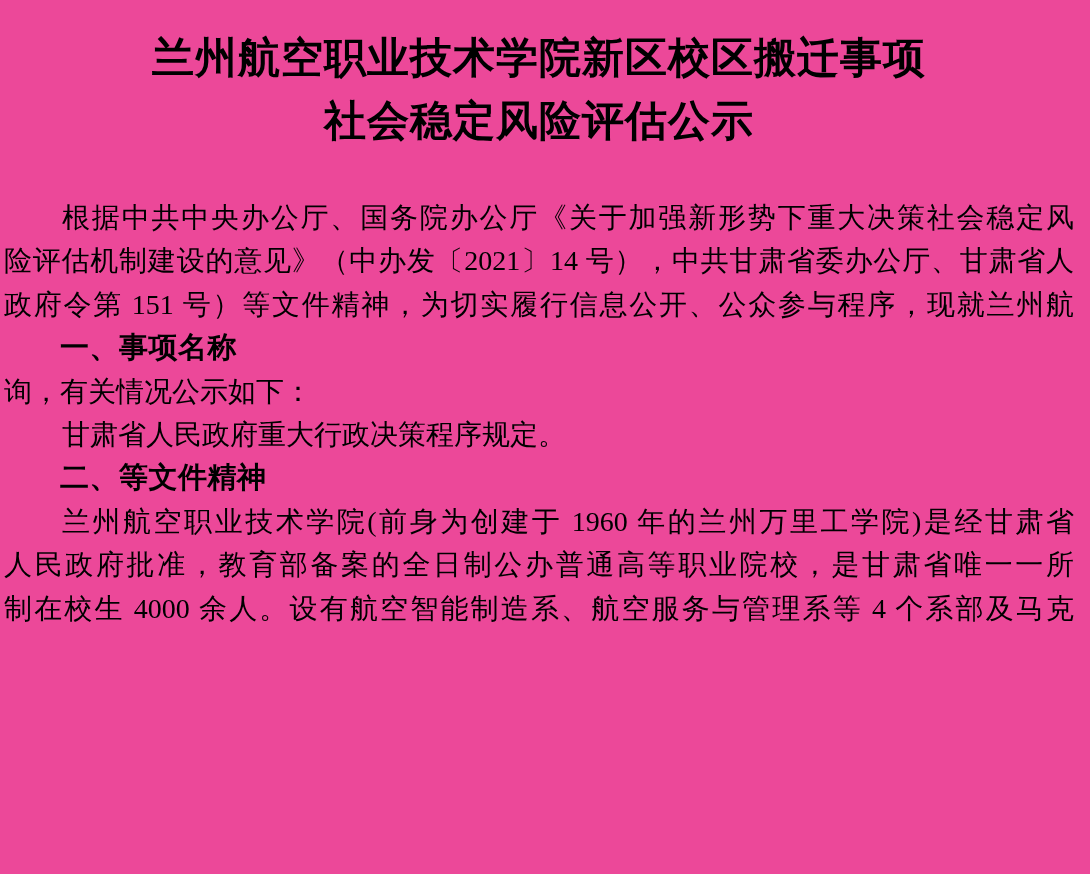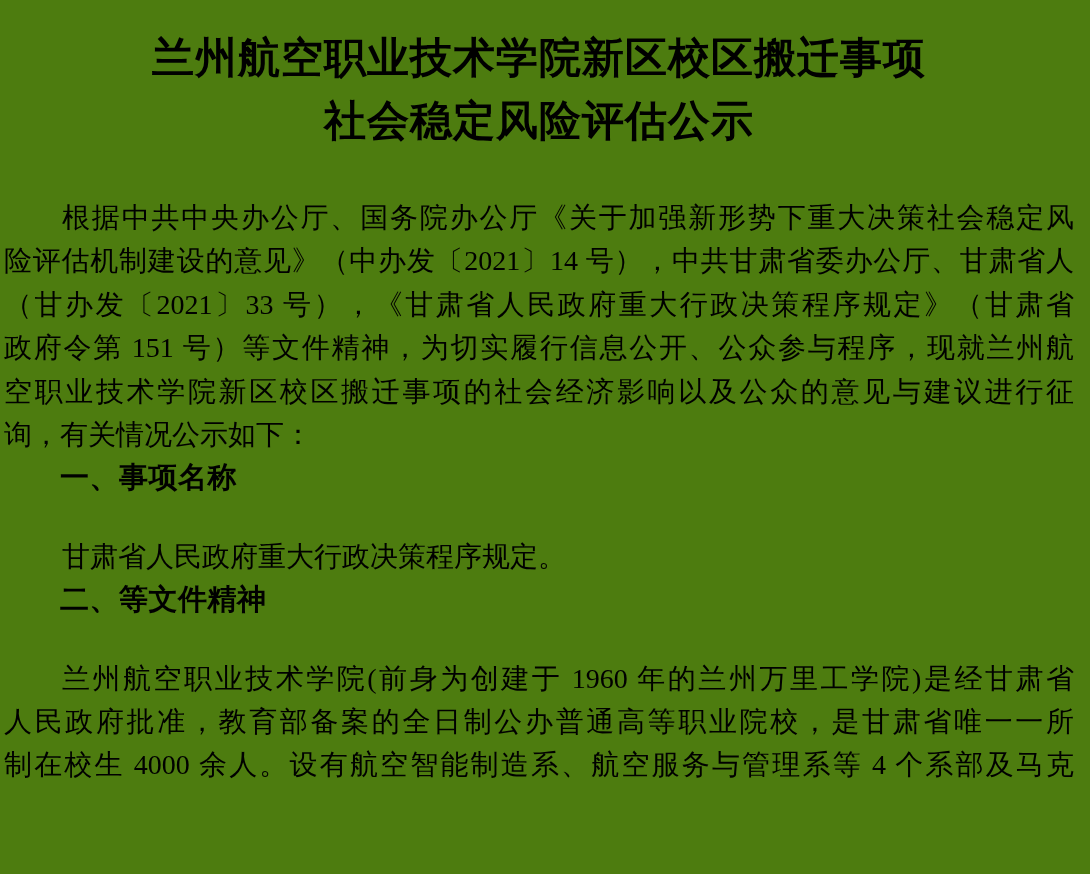--- a/index.html
+++ b/index.html
@@ -4,21 +4,21 @@
 <style>
   html, body {
     margin: 0;
     padding: 0;
     background: #ffffff;
   }
   .page {
     position: relative;
     width: 1090px;
     height: 874px;
-    background: #4d7c0f;
+    background: #ec4899;
     color: #000000;
     overflow: hidden;
     box-sizing: border-box;
     padding: 27px 16px 0 4px;
     font-family: "Liberation Serif", "DejaVu Serif", serif;
   }
   .doc-title {
     text-align: center;
     font-weight: bold;
     font-size: 42px;
@@ -36,21 +36,20 @@
     overflow: hidden;
     text-align: justify;
     text-align-last: justify;
     text-justify: inter-character;
   }
   .line.endline {
     text-align-last: left;
   }
   .line.indent {
     padding-left: 58px;
-    margin-top: 35px;
   }
   .line.heading {
     font-family: "Liberation Sans", "DejaVu Sans", sans-serif;
     font-weight: bold;
     font-size: 29px;
     text-align-last: left;
     padding-left: 56px;
     letter-spacing: 0.5px;
   }
 </style>
@@ -59,26 +58,24 @@
 
 <div class="page">
 
   <div class="doc-title">兰州航空职业技术学院新区校区搬迁事项</div>
   <div class="doc-title">社会稳定风险评估公示</div>
 
   <div class="body-block">
 
     <div class="line indent">根据中共中央办公厅、国务院办公厅《关于加强新形势下重大决策社会稳定风</div>
     <div class="line">险评估机制建设的意见》（中办发〔2021〕14 号），中共甘肃省委办公厅、甘肃省人民</div>
-    <div class="line">（甘办发〔2021〕33 号），《甘肃省人民政府重大行政决策程序规定》（甘肃省</div>
     <div class="line">政府令第 151 号）等文件精神，为切实履行信息公开、公众参与程序，现就兰州航</div>
-    <div class="line">空职业技术学院新区校区搬迁事项的社会经济影响以及公众的意见与建议进行征</div>
+    <div class="line heading">一、事项名称</div>
+
     <div class="line endline">询，有关情况公示如下：</div>
-
-    <div class="line heading">一、事项名称</div>
     <div class="line indent endline">甘肃省人民政府重大行政决策程序规定。</div>
 
     <div class="line heading">二、等文件精神</div>
     <div class="line indent">兰州航空职业技术学院(前身为创建于 1960 年的兰州万里工学院)是经甘肃省</div>
     <div class="line">人民政府批准，教育部备案的全日制公办普通高等职业院校，是甘肃省唯一一所</div>
     <div class="line">制在校生 4000 余人。设有航空智能制造系、航空服务与管理系等 4 个系部及马克</div>
 
   </div>
 </div>
 

